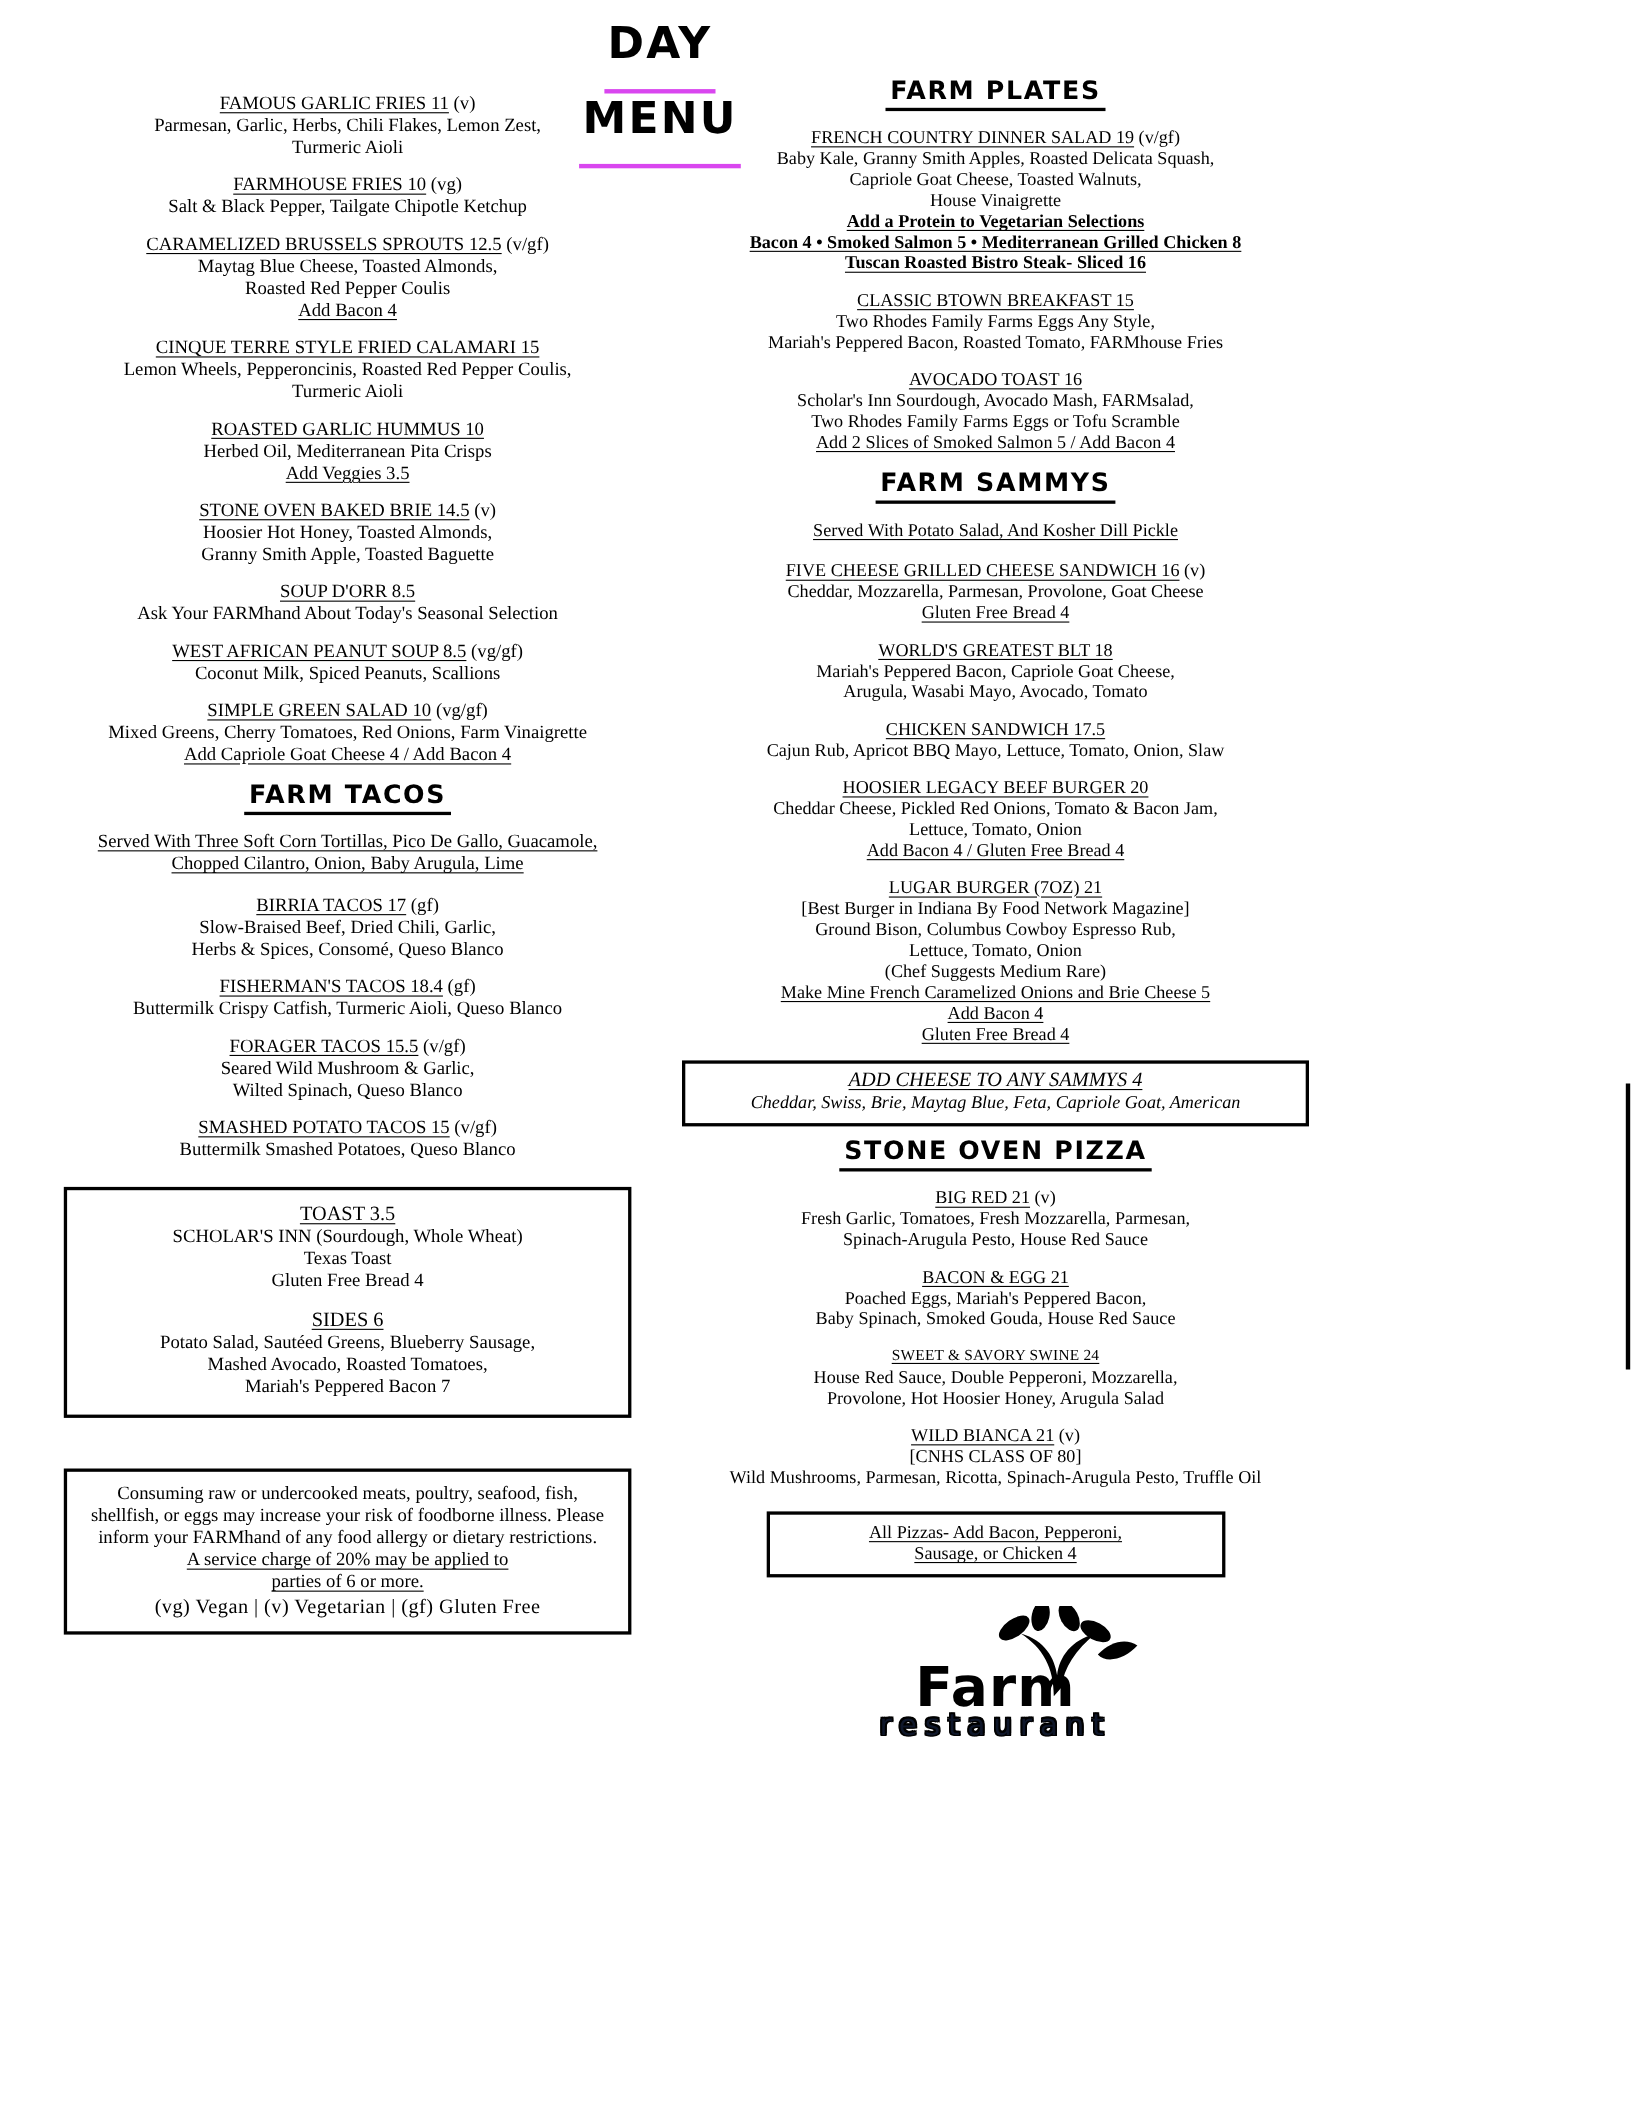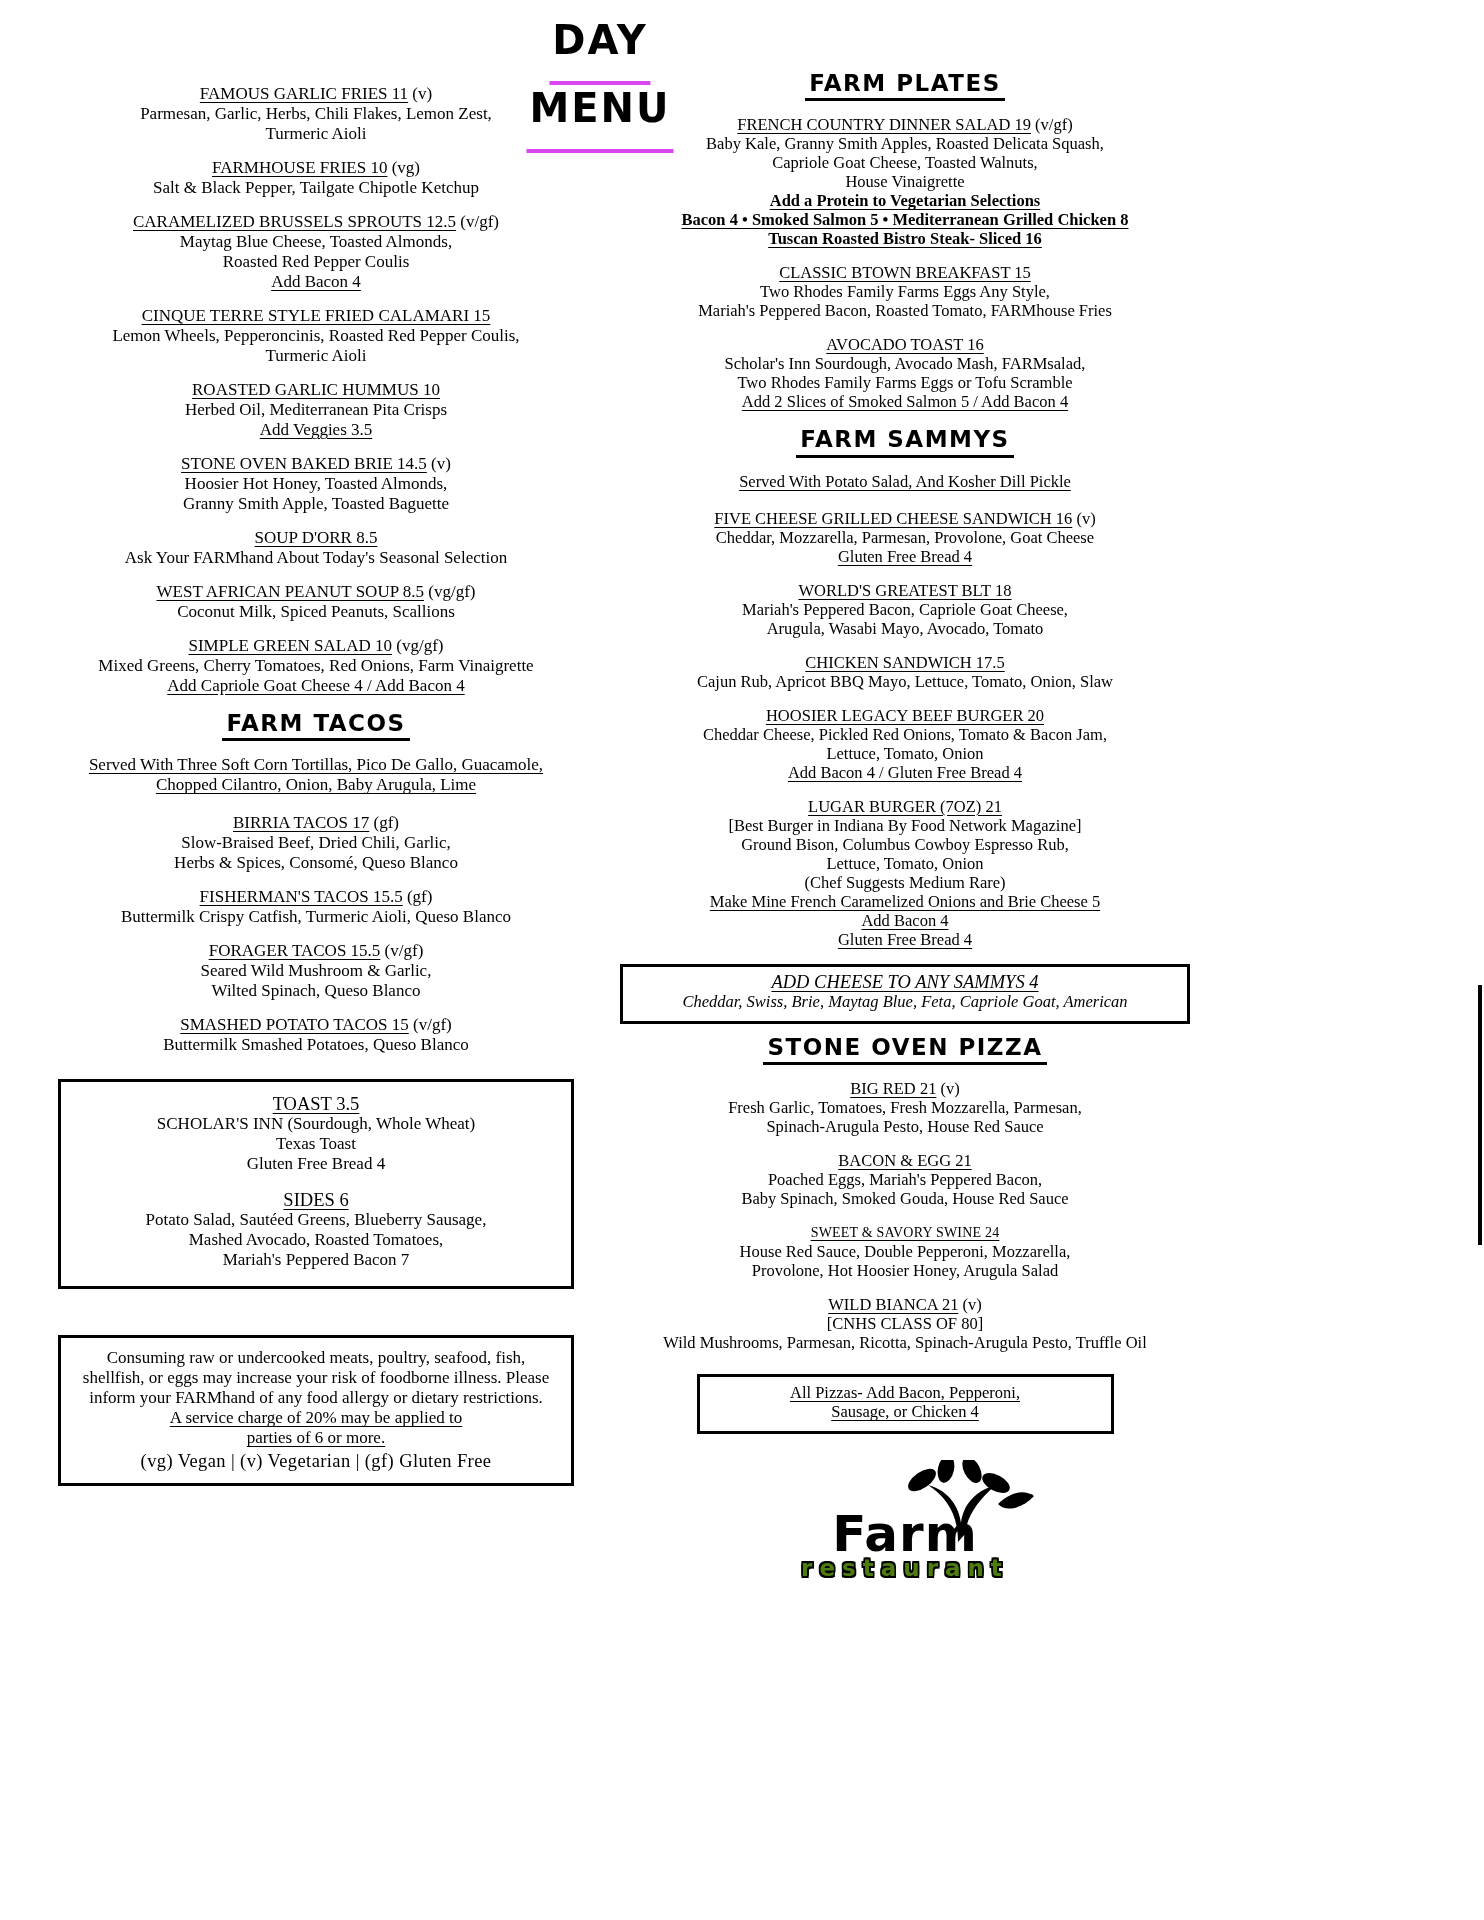--- a/index.html
+++ b/index.html
@@ -43,21 +43,21 @@
   .box-disclaimer{margin-top:46px;padding:10px 10px 12px;}
   .box-disclaimer .line:last-child{font-size:18.5px;letter-spacing:0.4px;margin-top:3px;}
   .box-add-cheese{margin:10px 0 6px;padding:6px 6px 10px;font-style:italic;}
   .box-all-pizzas{width:70%;margin:22px auto 0;padding:6px 6px 10px;}
 
   
   .logo{position:relative;margin:26px auto 0;width:330px;padding-top:52px;text-align:center;
         font-family:"DejaVu Sans",sans-serif;}
   .logo svg{position:absolute;top:0;right:34px;}
   .logo .brand{font-weight:bold;font-size:50px;line-height:0.9;letter-spacing:1px;}
-  .logo .sub{font-weight:bold;font-size:23px;letter-spacing:7px;color:#4d7c0f;margin-top:2px;
+  .logo .sub{font-weight:normal;font-size:27px;letter-spacing:7px;color:#0f172a;margin-top:2px;
              text-shadow:-1.6px -1.6px 0 #000,1.6px -1.6px 0 #000,-1.6px 1.6px 0 #000,
                          1.6px 1.6px 0 #000,0 -1.6px 0 #000,0 1.6px 0 #000,
                          -1.6px 0 0 #000,1.6px 0 0 #000;}
 
   .edge-artifact{position:absolute;left:1478px;top:985px;width:4px;height:260px;background:#000;}
 </style>
 </head>
 <body>
 
 <div class="page">
@@ -116,21 +116,21 @@
         <div class="section-sub">
           <div class="line u">Served With Three Soft Corn Tortillas, Pico De Gallo, Guacamole,</div>
           <div class="line u">Chopped Cilantro, Onion, Baby Arugula, Lime</div>
         </div>
         <div class="item">
           <div class="item-title"><span class="t">BIRRIA TACOS 17</span> <span class="tag">(gf)</span></div>
           <div class="line">Slow-Braised Beef, Dried Chili, Garlic,</div>
           <div class="line">Herbs &amp; Spices, Consomé, Queso Blanco</div>
         </div>
         <div class="item">
-          <div class="item-title"><span class="t">FISHERMAN'S TACOS 15.5</span> <span class="tag">(gf)</span></div>
+          <div class="item-title"><span class="t">FISHERMAN'S TACOS 18.4</span> <span class="tag">(gf)</span></div>
           <div class="line">Buttermilk Crispy Catfish, Turmeric Aioli, Queso Blanco</div>
         </div>
         <div class="item">
           <div class="item-title"><span class="t">FORAGER TACOS 15.5</span> <span class="tag">(v/gf)</span></div>
           <div class="line">Seared Wild Mushroom &amp; Garlic,</div>
           <div class="line">Wilted Spinach, Queso Blanco</div>
         </div>
         <div class="item">
           <div class="item-title"><span class="t">SMASHED POTATO TACOS 15</span> <span class="tag">(v/gf)</span></div>
           <div class="line">Buttermilk Smashed Potatoes, Queso Blanco</div>

